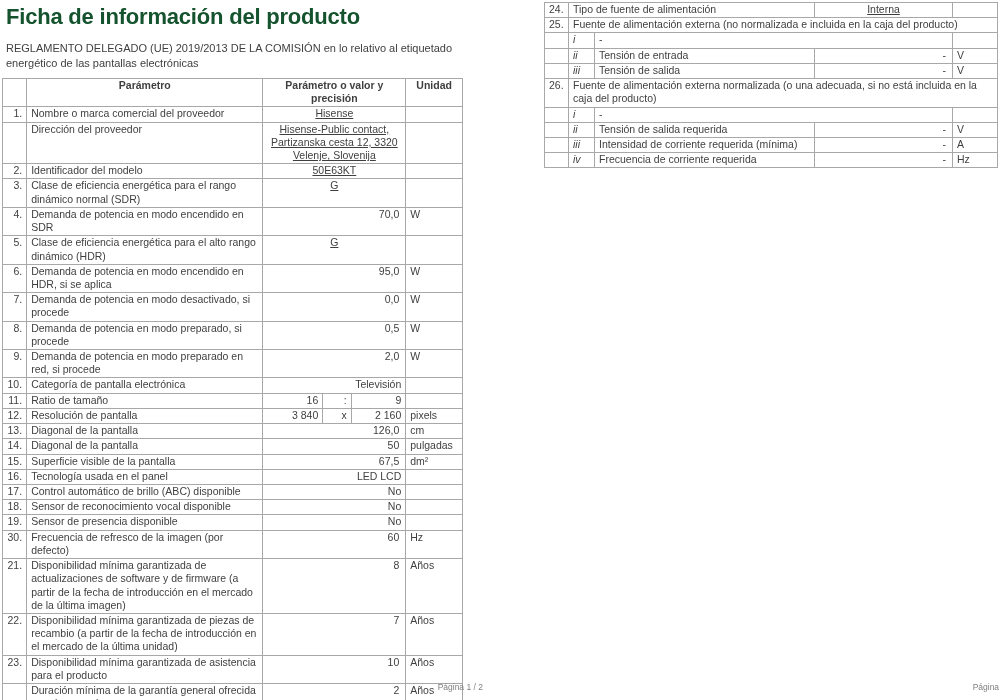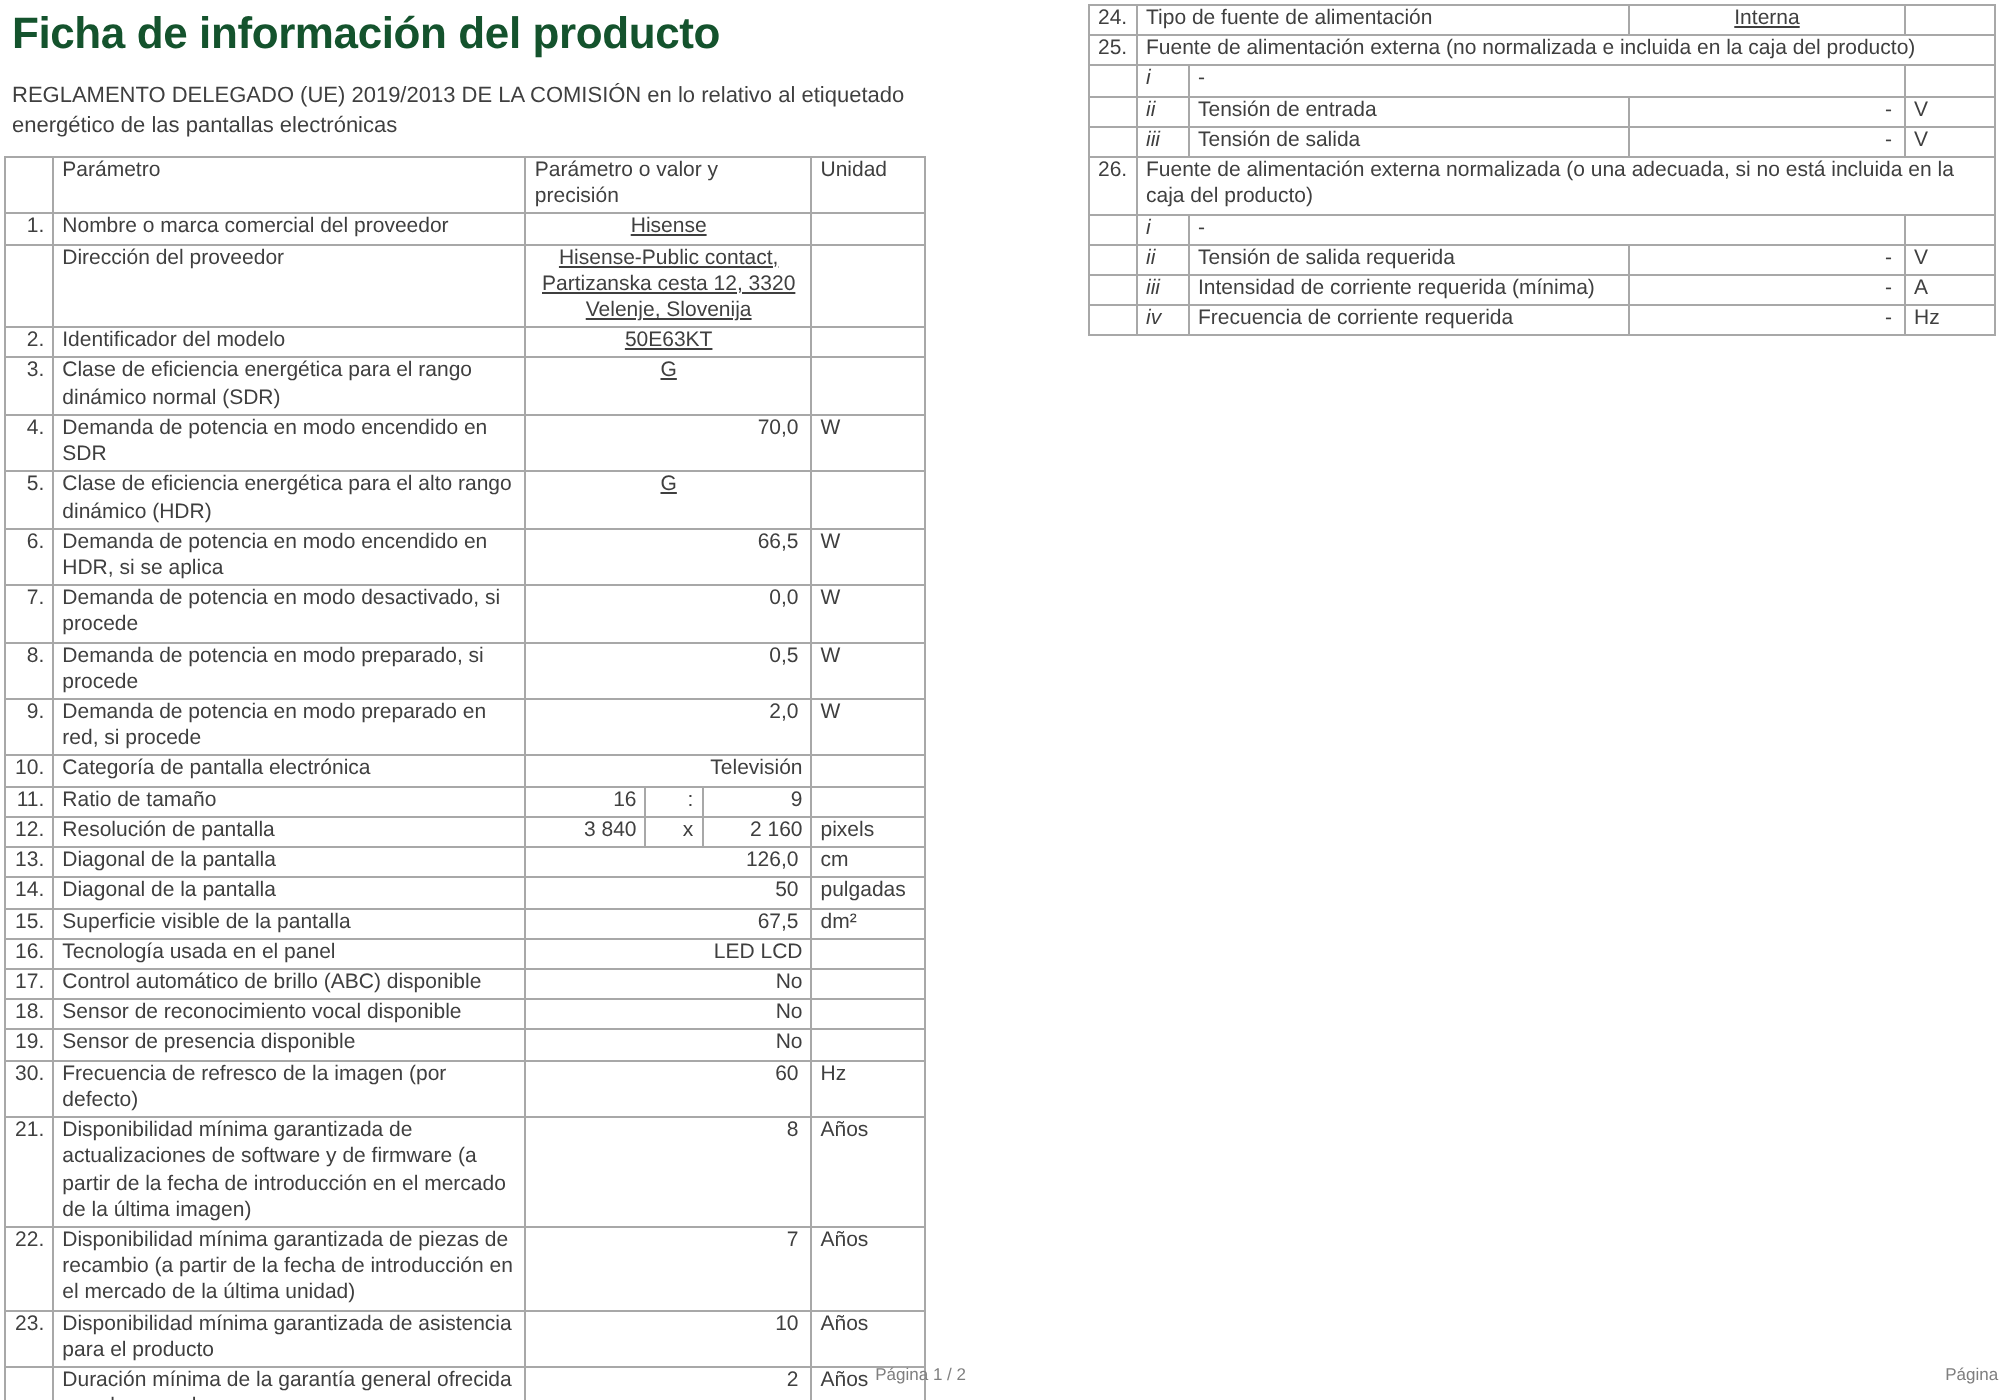--- a/index.html
+++ b/index.html
@@ -20,21 +20,21 @@
   table.ficha{
     border-collapse:collapse;table-layout:fixed;width:100%;
     font-size:10.5px;color:#3f3f3f;
   }
   table.ficha td, table.ficha th{
     border:1px solid #a8a8a8;
     padding:0 4px 1px 4px;
     vertical-align:top;line-height:1.26;
     overflow-wrap:break-word;word-wrap:break-word;
   }
-  table.ficha th{font-weight:400;text-align:left;}
+  table.ficha th{font-weight:700;text-align:center;}
   td.num{text-align:right;padding-right:3px;}
   td.num2{text-align:left;}
   td.sub{font-style:italic;}
   td.val.left{text-align:center;text-decoration:underline;}
   td.val.center{text-align:right;}
   td.val.right{text-align:right;padding-right:6px;}
   td.unit{overflow-wrap:anywhere;}
   .page-footer{
     position:absolute;top:682px;font-size:8.5px;color:#7f7f7f;text-align:right;margin-left:21px;
   }
@@ -97,21 +97,21 @@
         </tr>
         <tr>
           <td class="num">5.</td>
           <td class="param">Clase de eficiencia energética para el alto rango dinámico (HDR)</td>
           <td class="val left" colspan="3">G</td>
           <td class="unit"></td>
         </tr>
         <tr>
           <td class="num">6.</td>
           <td class="param">Demanda de potencia en modo encendido en HDR, si se aplica</td>
-          <td class="val right" colspan="3">66,5</td>
+          <td class="val right" colspan="3">95,0</td>
           <td class="unit">W</td>
         </tr>
         <tr>
           <td class="num">7.</td>
           <td class="param">Demanda de potencia en modo desactivado, si procede</td>
           <td class="val right" colspan="3">0,0</td>
           <td class="unit">W</td>
         </tr>
         <tr>
           <td class="num">8.</td>

